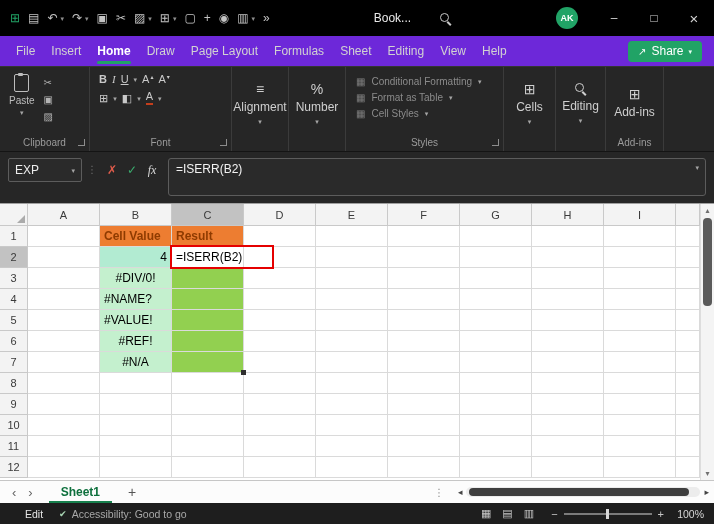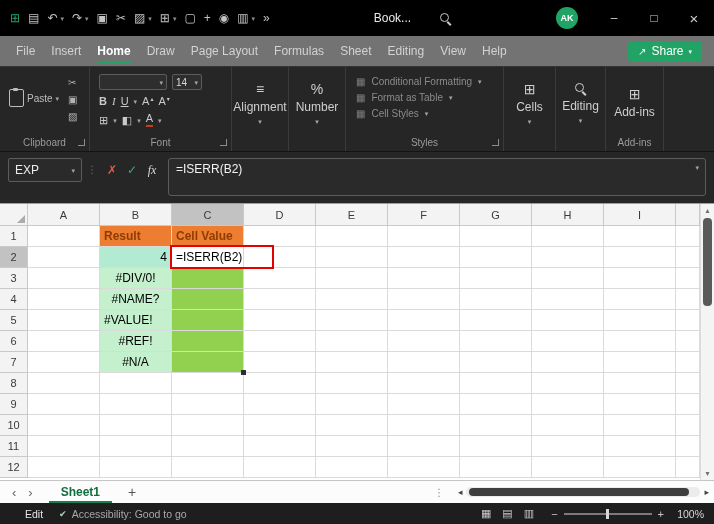--- a/index.html
+++ b/index.html
@@ -21,21 +21,21 @@
       background:#c8c8c8;transform:rotate(45deg);transform-origin:0 0;}
   .tb-right{display:flex;align-items:center;}
   .avatar{width:22px;height:22px;border-radius:50%;background:#21A366;color:#fff;
           display:flex;align-items:center;justify-content:center;font-size:9px;
           font-weight:bold;margin-right:16px;}
   .wbtn{width:40px;height:36px;display:flex;align-items:center;justify-content:center;
         font-size:12px;color:#d2d2d2;}
   .wbtn.close{font-size:15px;}
 
   
-  .menubar{position:absolute;left:0;top:36px;right:0;height:30px;background:#737373;
+  .menubar{position:absolute;left:0;top:36px;right:0;height:30px;background:#6d28d9;
            display:flex;align-items:center;}
   .menu-tabs{display:flex;align-items:center;height:100%;margin-left:8px;}
   .menu-tab{height:100%;display:flex;align-items:center;padding:0 8px;font-size:12px;
             color:#d2d2d2;position:relative;white-space:nowrap;}
   .menu-tab.active{color:#fff;font-weight:bold;}
   .menu-tab.active::after{content:"";position:absolute;left:8px;right:8px;bottom:2px;
             height:3px;background:#21A366;border-radius:2px;}
   .share-btn{margin-left:auto;margin-right:12px;height:21px;border-radius:4px;
              display:flex;align-items:center;gap:5px;padding:0 10px;color:#fff;
              font-size:12px;background:#21A366;}
@@ -46,21 +46,21 @@
   
   .ribbon{position:absolute;left:0;top:66px;right:0;height:86px;background:#262626;
           border-top:1px solid #343434;border-bottom:1px solid #141414;display:flex;
           box-sizing:border-box;}
   .rgroup{position:relative;border-right:1px solid #3b3b3b;box-sizing:border-box;flex:0 0 auto;}
   .rg-label{position:absolute;left:0;right:0;bottom:3px;text-align:center;font-size:10px;color:#9b9b9b;}
   .launcher{position:absolute;right:4px;bottom:5px;width:6px;height:6px;
             border-right:1px solid #8d8d8d;border-bottom:1px solid #8d8d8d;}
   .g-clipboard{width:90px;}
   .rg-body{display:flex;padding:7px 6px 0 9px;gap:9px;}
-  .paste-btn{display:flex;flex-direction:row;align-items:center;gap:3px;
+  .paste-btn{display:flex;flex-direction:column;align-items:center;gap:3px;
              color:#bdbdbd;font-size:10px;}
   .clipboard-ico{width:13px;height:16px;border:1px solid #bdbdbd;border-radius:2px;
              position:relative;background:#262626;}
   .clipboard-ico::before{content:"";position:absolute;left:3px;top:-2px;width:5px;height:3px;
              background:#bdbdbd;border-radius:1px;}
   .mini-col{display:flex;flex-direction:column;gap:7px;padding-top:4px;}
   .mini{font-size:10px;color:#b3b3b3;line-height:1;}
   .g-font{width:142px;}
   .fcol{flex-direction:column;gap:6px;padding:7px 6px 0 9px;display:flex;}
   .frow{display:flex;align-items:center;gap:5px;}
@@ -237,30 +237,20 @@
           <span class="mini">▨</span>
         </div>
       </div>
       <div class="rg-label"><span>Clipboard</span></div>
       <span class="launcher"></span>
     </div>
 
     <div class="rgroup g-font">
       <div class="fcol">
         <div class="frow">
-          <span class="combo fname">
-              <span></span>
-              <span class="chev">▾</span>
-            </span>
-          <span class="combo fsize">
-              <span>14</span>
-              <span class="chev">▾</span>
-            </span>
-        </div>
-        <div class="frow">
           <span class="fmt b">B</span>
           <span class="fmt i">I</span>
           <span class="fmt u">U</span>
           <span class="chev">▾</span>
           <span class="fmt grow">
               <span>A</span>
               <span class="ssup">▴</span>
             </span>
           <span class="fmt grow">
               <span>A</span>
@@ -370,22 +360,22 @@
         <div class="gcell colhead sel">C</div>
         <div class="gcell colhead">D</div>
         <div class="gcell colhead">E</div>
         <div class="gcell colhead">F</div>
         <div class="gcell colhead">G</div>
         <div class="gcell colhead">H</div>
         <div class="gcell colhead">I</div>
         <div class="gcell colhead"></div>
         <div class="gcell rowhead">1</div>
         <div class="gcell cell"></div>
+        <div class="gcell cell" style="background: rgb(237, 125, 49); color: rgb(143, 59, 0); text-align: left; font-weight: bold;">Cell Value</div>
         <div class="gcell cell" style="background: rgb(237, 125, 49); color: rgb(143, 59, 0); text-align: left; font-weight: bold;">Result</div>
-        <div class="gcell cell" style="background: rgb(237, 125, 49); color: rgb(143, 59, 0); text-align: left; font-weight: bold;">Cell Value</div>
         <div class="gcell cell"></div>
         <div class="gcell cell"></div>
         <div class="gcell cell"></div>
         <div class="gcell cell"></div>
         <div class="gcell cell"></div>
         <div class="gcell cell"></div>
         <div class="gcell cell"></div>
         <div class="gcell rowhead sel">2</div>
         <div class="gcell cell"></div>
         <div class="gcell cell" style="background: rgb(178, 235, 210); text-align: right;">4</div>
@@ -403,21 +393,21 @@
         <div class="gcell cell" style="background: rgb(146, 208, 80);"></div>
         <div class="gcell cell"></div>
         <div class="gcell cell"></div>
         <div class="gcell cell"></div>
         <div class="gcell cell"></div>
         <div class="gcell cell"></div>
         <div class="gcell cell"></div>
         <div class="gcell cell"></div>
         <div class="gcell rowhead">4</div>
         <div class="gcell cell"></div>
-        <div class="gcell cell" style="background: rgb(196, 240, 206); text-align: center;">#NAME?</div>
+        <div class="gcell cell" style="background: rgb(196, 240, 206); text-align: left;">#NAME?</div>
         <div class="gcell cell" style="background: rgb(146, 208, 80);"></div>
         <div class="gcell cell"></div>
         <div class="gcell cell"></div>
         <div class="gcell cell"></div>
         <div class="gcell cell"></div>
         <div class="gcell cell"></div>
         <div class="gcell cell"></div>
         <div class="gcell cell"></div>
         <div class="gcell rowhead">5</div>
         <div class="gcell cell"></div>

